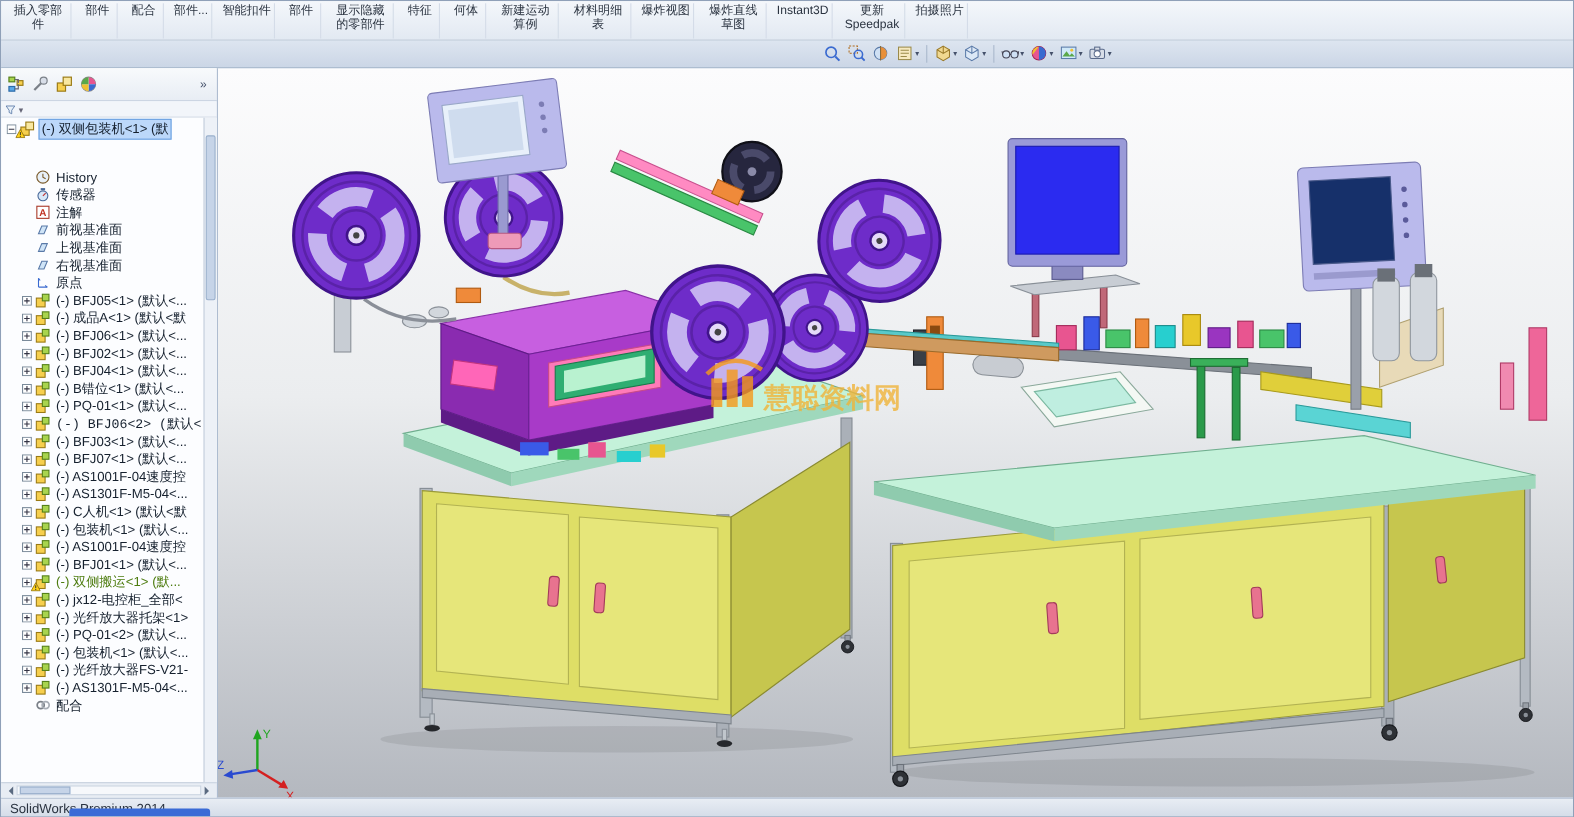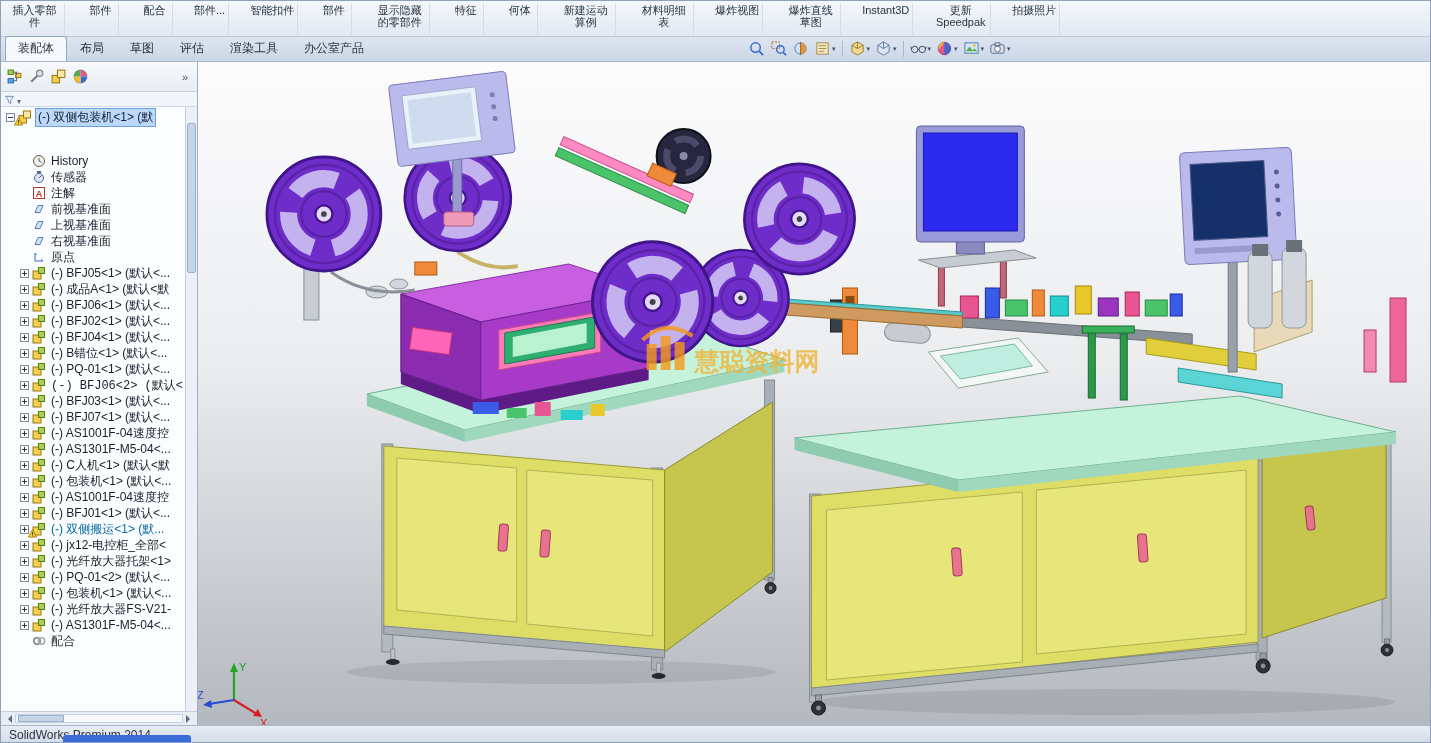--- a/index.html
+++ b/index.html
@@ -1,20 +1,20 @@
 <!DOCTYPE html>
 <html><head>
 <meta charset="utf-8">
 <style>
 *{box-sizing:border-box;margin:0;padding:0}
 html,body{width:100%;height:100%}
 body{font-family:"Liberation Sans","DejaVu Sans",sans-serif;background:#9aa4b2}
 .app{position:relative;width:1431px;height:743px;background:#dfe6f0;overflow:hidden;border:1px solid #8fa0b8}
 
-.ribbon{height:36px;background:linear-gradient(#f4f7fb,#e2e9f2);border-bottom:1px solid #bdc9d8;display:flex;align-items:flex-start;padding:2px 2px 0 4px;gap:18px}
+.ribbon{height:36px;background:linear-gradient(#f4f7fb,#e2e9f2);border-bottom:1px solid #bdc9d8;display:flex;align-items:flex-start;padding:2px 2px 0 4px;gap:6px}
 .ritem{min-width:36px;max-width:60px;padding:1px 3px;font-size:11px;line-height:12px;color:#2a3340;text-align:center;border-right:1px solid #d4dce8;height:32px;overflow:hidden}
 .ritem span{display:block}
 
 .tabbar{position:relative;height:25px;background:linear-gradient(#dde5f0,#cbd6e6);border-bottom:1px solid #a8b8cc;display:flex;align-items:flex-end;padding-left:4px}
 .tab{font-size:12px;color:#2a3340;padding:3px 12px 4px;border:1px solid transparent;border-bottom:none}
 .tab.active{background:#f6f9fc;border-color:#93a8c2;border-radius:3px 3px 0 0}
 .viewtools{position:absolute;left:745px;top:2px;display:flex;align-items:center;gap:1px}
 .vtool{display:flex;align-items:center;padding:1px 2px;border-radius:2px}
 .vtool svg{width:17px;height:17px;display:block}
 .vtool .dd{font-size:7px;color:#44506a;margin-left:1px}
@@ -33,21 +33,21 @@
 .trow{display:flex;align-items:center;height:16px;font-size:12px;color:#15202e;white-space:nowrap}
 .exp{width:11px;height:9px;margin:0 1px;flex:none}
 .exp svg{width:9px;height:9px;display:block}
 .exp.spacer{visibility:hidden}
 .ticon{width:14px;height:14px;margin-right:3px;position:relative;flex:none}
 .ticon>svg{width:14px;height:14px;display:block}
 .ticon .warn{position:absolute;left:-4px;bottom:-2px;width:9px;height:9px}
 .ticon .warn svg{width:9px;height:9px;display:block}
 .tlabel{overflow:hidden;padding:0 2px}
 .tlabel.sel{background:#bcd8fa;border:1px solid #6aa0e0}
-.tlabel.warnt{color:#0369a1}
+.tlabel.warnt{color:#4d7c0f}
 .vscroll{position:absolute;right:0;top:45px;bottom:14px;width:12px;background:#edf1f7;border-left:1px solid #c4cedc}
 .vscroll .thumb{position:absolute;top:16px;left:1px;width:9px;height:150px;background:#c6d4e8;border:1px solid #9ab0cc;border-radius:2px}
 .hscroll{height:14px;background:#e8edf4;border-top:1px solid #c4cedc;display:flex;align-items:center;gap:3px;padding:0 3px}
 .harrL,.harrR{width:0;height:0;border:4px solid transparent}
 .harrL{border-right-color:#5a6a80}
 .harrR{border-left-color:#5a6a80}
 .htrack{flex:1;height:9px;background:#f6f8fb;border:1px solid #c8d2e0;position:relative}
 .hthumb{position:absolute;left:2px;top:0;width:46px;height:7px;background:#c6d4e8;border:1px solid #9ab0cc}
 
 .viewport{flex:1;position:relative;overflow:hidden}
@@ -106,28 +106,20 @@
       </div>
       <div class="ritem">
         <span>更新Speedpak</span>
       </div>
       <div class="ritem">
         <span>拍摄照片</span>
       </div>
     </div>
 
   <div class="tabbar">
-    <div id="tabs" style="display:flex">
-        <div class="tab active">装配体</div>
-        <div class="tab">布局</div>
-        <div class="tab">草图</div>
-        <div class="tab">评估</div>
-        <div class="tab">渲染工具</div>
-        <div class="tab">办公室产品</div>
-      </div>
     <div class="viewtools" id="viewtools">
         <div class="vtool">
           <span>
             <svg viewBox="0 0 18 18">
               <circle cx="8" cy="8" r="5" fill="none" stroke="#3a6ad0" stroke-width="1.6"></circle>
               <path d="M12 12l4 4" stroke="#3a6ad0" stroke-width="2"></path>
             </svg>
           </span>
         </div>
         <div class="vtool">

